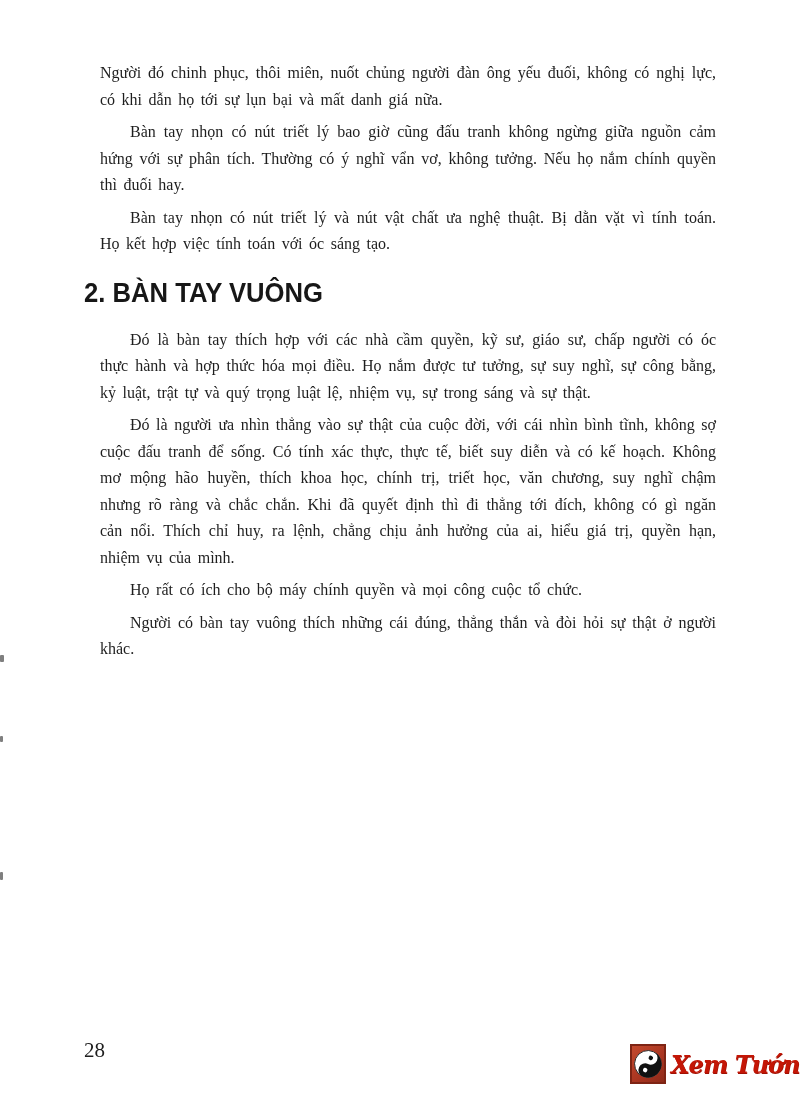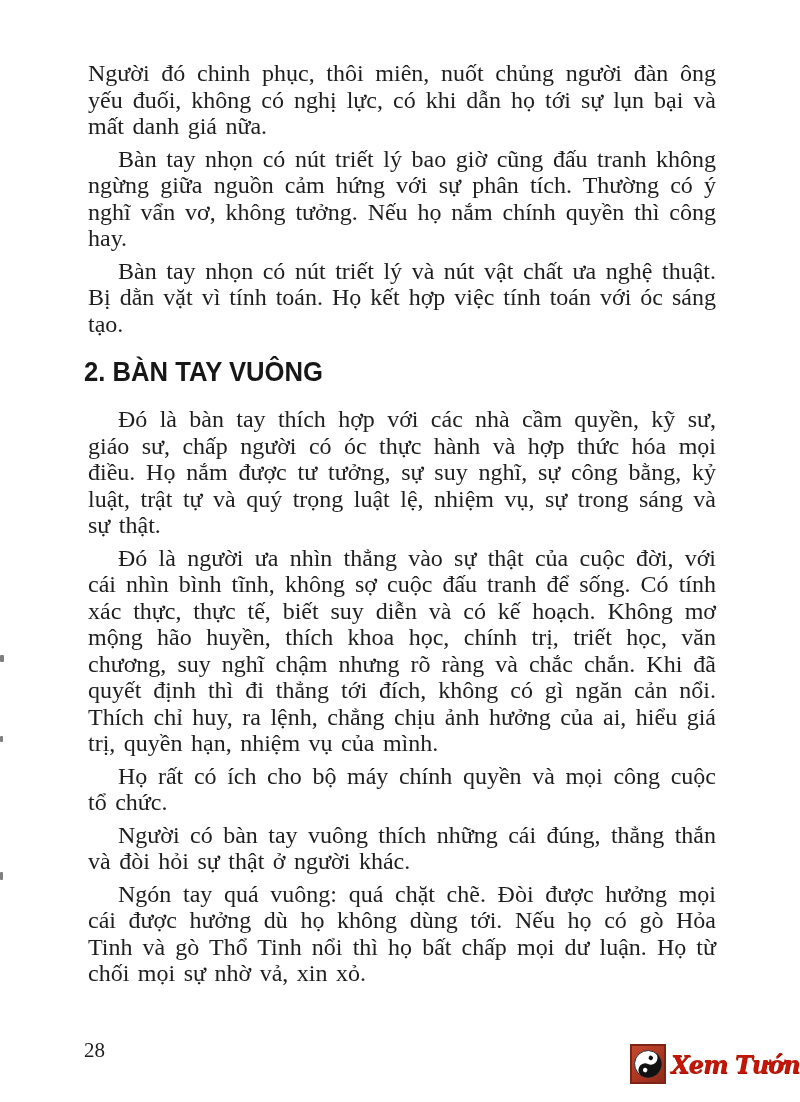--- a/index.html
+++ b/index.html
@@ -16,26 +16,26 @@
     font-family: "Liberation Serif", serif;
     color: #1e1e1e;
   }
   .text-block {
     position: absolute;
     left: 84px;
     top: 60px;
     width: 632px;
   }
   .para {
-    font-size: 24px;
+    font-size: 16px;
     line-height: 26.5px;
     text-align: justify;
     text-indent: 30px;
     word-spacing: 2.5px;
-    margin: 0 0 6px 4px;
+    margin: 0 0 6px 16px;
     font-family: Liberation Serif, serif;
   }
   .para.no-indent {
     text-indent: 0;
   }
   .section-heading {
     font-family: "Liberation Sans", sans-serif;
     font-weight: 700;
     font-size: 27px;
     letter-spacing: 0px;
@@ -98,30 +98,29 @@
 <body>
 
 <div class="page">
 
   <span class="scan-speck speck-1"></span>
   <span class="scan-speck speck-2"></span>
   <span class="scan-speck speck-3"></span>
 
   <main class="text-block">
     <p class="para no-indent">Người đó chinh phục, thôi miên, nuốt chủng người đàn ông yếu đuối, không có nghị lực, có khi dẫn họ tới sự lụn bại và mất danh giá nữa.</p>
-    <p class="para">Bàn tay nhọn có nút triết lý bao giờ cũng đấu tranh không ngừng giữa nguồn cảm hứng với sự phân tích. Thường có ý nghĩ vẩn vơ, không tưởng. Nếu họ nắm chính quyền thì công hay.</p>
+    <p class="para">Bàn tay nhọn có nút triết lý bao giờ cũng đấu tranh không ngừng giữa nguồn cảm hứng với sự phân tích. Thường có ý nghĩ vẩn vơ, không tưởng. Nếu họ nắm chính quyền thì đuối hay.</p>
     <p class="para">Bàn tay nhọn có nút triết lý và nút vật chất ưa nghệ thuật. Bị dằn vặt vì tính toán. Họ kết hợp việc tính toán với óc sáng tạo.</p>
 
     <h2 class="section-heading">2. BÀN TAY VUÔNG</h2>
 
     <p class="para">Đó là bàn tay thích hợp với các nhà cầm quyền, kỹ sư, giáo sư, chấp người có óc thực hành và hợp thức hóa mọi điều. Họ nắm được tư tưởng, sự suy nghĩ, sự công bằng, kỷ luật, trật tự và quý trọng luật lệ, nhiệm vụ, sự trong sáng và sự thật.</p>
     <p class="para">Đó là người ưa nhìn thẳng vào sự thật của cuộc đời, với cái nhìn bình tĩnh, không sợ cuộc đấu tranh để sống. Có tính xác thực, thực tế, biết suy diễn và có kế hoạch. Không mơ mộng hão huyền, thích khoa học, chính trị, triết học, văn chương, suy nghĩ chậm nhưng rõ ràng và chắc chắn. Khi đã quyết định thì đi thẳng tới đích, không có gì ngăn cản nổi. Thích chỉ huy, ra lệnh, chẳng chịu ảnh hưởng của ai, hiểu giá trị, quyền hạn, nhiệm vụ của mình.</p>
     <p class="para">Họ rất có ích cho bộ máy chính quyền và mọi công cuộc tổ chức.</p>
     <p class="para">Người có bàn tay vuông thích những cái đúng, thẳng thắn và đòi hỏi sự thật ở người khác.</p>
-    <p class="para">Ngón tay quá vuông: quá chặt chẽ. Đòi được hưởng mọi cái được hưởng dù họ không dùng tới. Nếu họ có gò Hỏa Tinh và gò Thổ Tinh nổi thì họ bất chấp mọi dư luận. Họ từ chối mọi sự nhờ vả, xin xỏ.</p>
   </main>
 
   <span class="footer-pagenum">28</span>
 
   <div class="watermark">
     <span class="yy-box">
       <svg viewBox="0 0 100 100" aria-hidden="true">
         <circle cx="50" cy="50" r="48" fill="#ffffff" stroke="#222222" stroke-width="3"></circle>
         <path d="M50,2 A48,48 0 0 1 50,98 A24,24 0 0 1 50,50 A24,24 0 0 0 50,2 Z" fill="#111111"></path>
         <circle cx="50" cy="26" r="8" fill="#111111"></circle>

